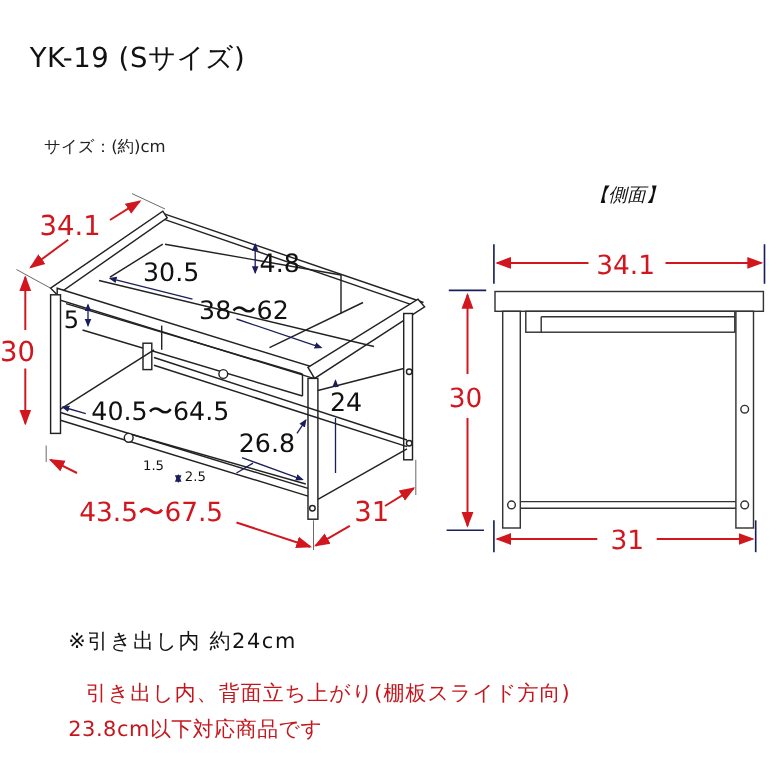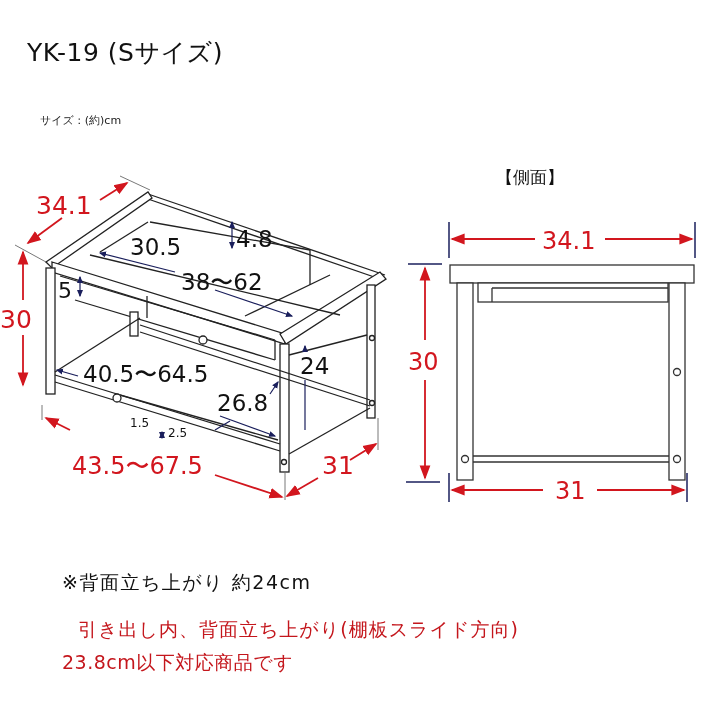--- a/index.html
+++ b/index.html
@@ -1,20 +1,20 @@
 <!DOCTYPE html>
 <html><head>
 <meta charset="utf-8">
 <style>
   html, body { margin: 0; padding: 0; background: #ffffff; }
   body { width: 713px; height: 713px; position: relative; overflow: hidden;
          font-family: "DejaVu Sans", "Liberation Sans", sans-serif; color: #111; }
   .title { position: absolute; left: 27px; top: 36px; font-size: 25px; letter-spacing: 0.5px; color: #111; }
-  .units { position: absolute; left: 40px; top: 113px; font-size: 11px; color: #222; }
-  .side-title { position: absolute; left: 496px; top: 166px; font-size: 17px; color: #111; }
+  .units { position: absolute; left: 40px; top: 124px; font-size: 15px; color: #222; }
+  .side-title { position: absolute; left: 536px; top: 166px; font-size: 17px; color: #111; font-style: italic; }
   svg.drawing { position: absolute; left: 0; top: 0; }
   .note1 { position: absolute; left: 62px; top: 570px; font-size: 19px; color: #111; letter-spacing: 1.5px; }
   .note2 { position: absolute; left: 62px; top: 617px; font-size: 19px; color: #c4161c; letter-spacing: 1px; margin-left: 16px; }
   .note3 { position: absolute; left: 62px; top: 650px; font-size: 19px; color: #c4161c; letter-spacing: 0.5px; }
   .dim-red { fill: #d2161e; font-family: "DejaVu Sans", "Liberation Sans", sans-serif; }
   .dim-blk { fill: #111; font-family: "DejaVu Sans", "Liberation Sans", sans-serif; }
 </style>
 </head>
 <body>
 
@@ -164,15 +164,15 @@
       <line x1="425" y1="380" x2="425" y2="478" marker-end="url(#arR)"></line>
       <line x1="543" y1="490" x2="452" y2="490" marker-end="url(#arR)"></line>
       <line x1="597" y1="490" x2="684" y2="490" marker-end="url(#arR)"></line>
     </g>
   </g>
   <text class="dim-red" x="542" y="249" font-size="24">34.1</text>
   <text class="dim-red" x="408" y="370" font-size="24">30</text>
   <text class="dim-red" x="555" y="499" font-size="24">31</text>
 </svg>
 
-<div class="note1">※背面立ち上がり 約24cm</div>
+<div class="note1">※引き出し内 約24cm</div>
 <div class="note2">引き出し内、背面立ち上がり(棚板スライド方向)</div>
 <div class="note3">23.8cm以下対応商品です</div>
 
 </body></html>

